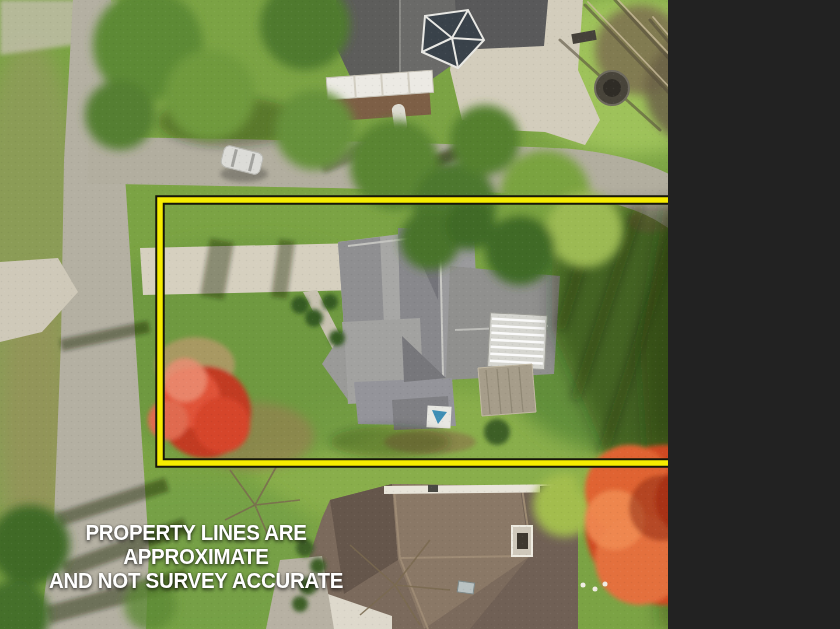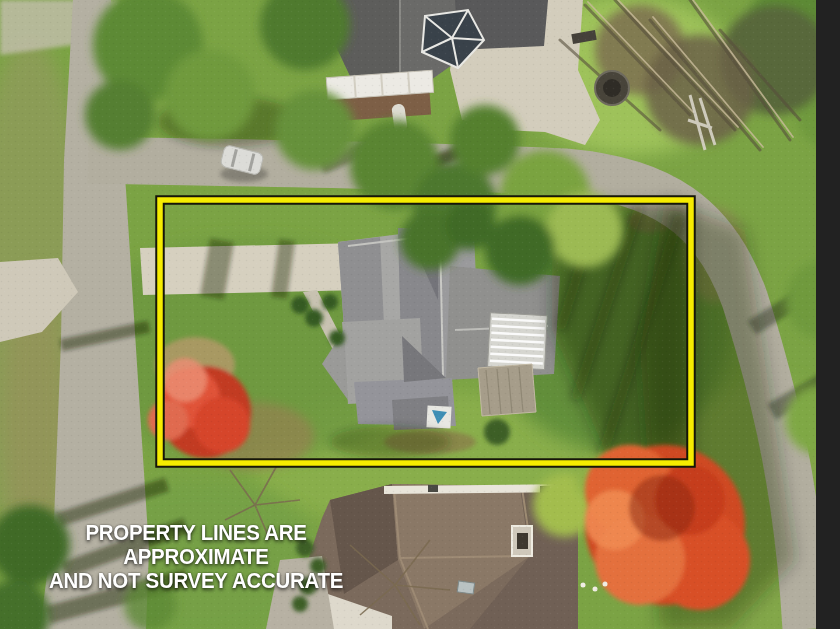--- a/index.html
+++ b/index.html
@@ -1,16 +1,16 @@
 <!DOCTYPE html>
 <html><head>
 <meta charset="utf-8">
 <style>
   html,body{margin:0;padding:0;background:#222;}
-  .stage{position:relative;width:816px;height:629px;overflow:hidden;background:#7ba344;
+  .stage{position:relative;width:668px;height:629px;overflow:hidden;background:#7ba344;
          font-family:"Liberation Sans",sans-serif;}
   .stage svg{position:absolute;left:0;top:0;display:block;}
   .disclaimer{position:absolute;left:15px;top:521px;width:362px;text-align:center;
       color:#ffffff;font-weight:700;font-size:22px;line-height:1.08;letter-spacing:-0.3px;
       transform:scaleX(0.93);transform-origin:50% 50%;
       text-shadow:0 2px 4px rgba(0,0,0,.65),0 0 2px rgba(0,0,0,.5);
       font-family:"Liberation Sans",sans-serif;}
   .disclaimer span{display:block;}
 </style>
 </head>

